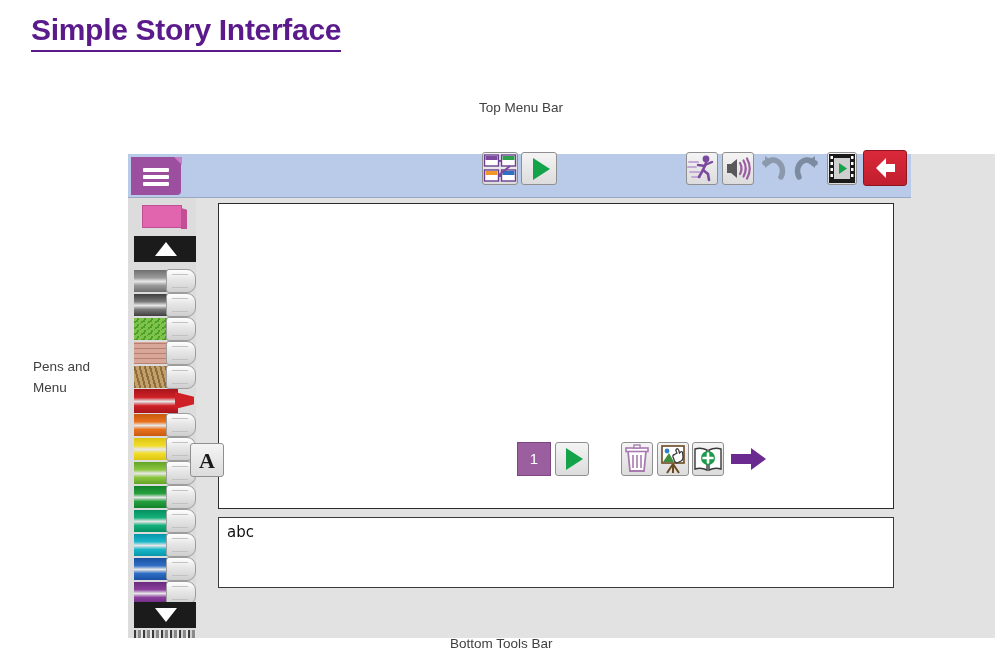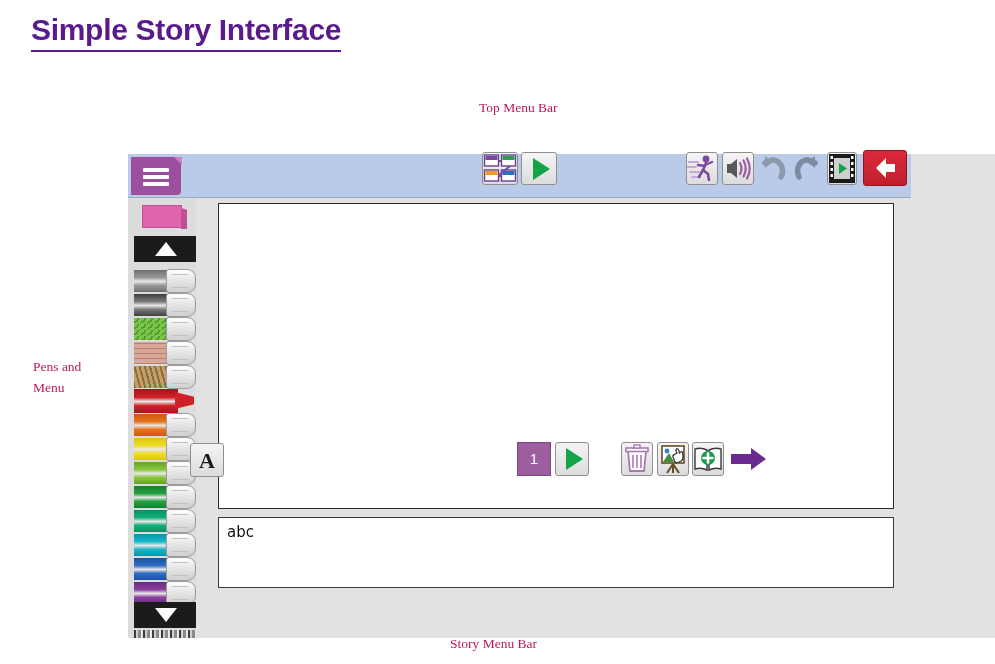--- a/index.html
+++ b/index.html
@@ -26,22 +26,22 @@
     letter-spacing: -0.3px;
     border-bottom: 2.5px solid #5b1a8c;
     padding-bottom: 4px;
     line-height: 1.05;
   }
 
   
   .annot {
     position: absolute;
     font-size: 13.5px;
-    color: #be185d;
-    font-family: Liberation Serif, serif;
+    color: #404040;
+    font-family: Liberation Sans, sans-serif;
     white-space: pre-line;
     line-height: 1.55;
   }
   #label-top { left: 479px; top: 98px; }
   #label-bottom { left: 450px; top: 634px; }
   #label-pens { left: 33px; top: 357px; }
 
   
   #app-window {
     position: absolute;
@@ -306,21 +306,21 @@
     width: 36px; height: 22px;
     cursor: pointer;
   }
 </style>
 </head>
 <body>
 
 <div id="page-title">Simple Story Interface</div>
 
 <div class="annot" id="label-top">Top Menu Bar</div>
-<div class="annot" id="label-bottom">Story Menu Bar</div>
+<div class="annot" id="label-bottom">Bottom Tools Bar</div>
 <div class="annot" id="label-pens">Pens and
 Menu</div>
 
 <div id="app-window">
 
   <div id="top-bar">
     <div id="hamburger-button">
       <span class="ham-line l1"></span>
       <span class="ham-line l2"></span>
       <span class="ham-line l3"></span>

